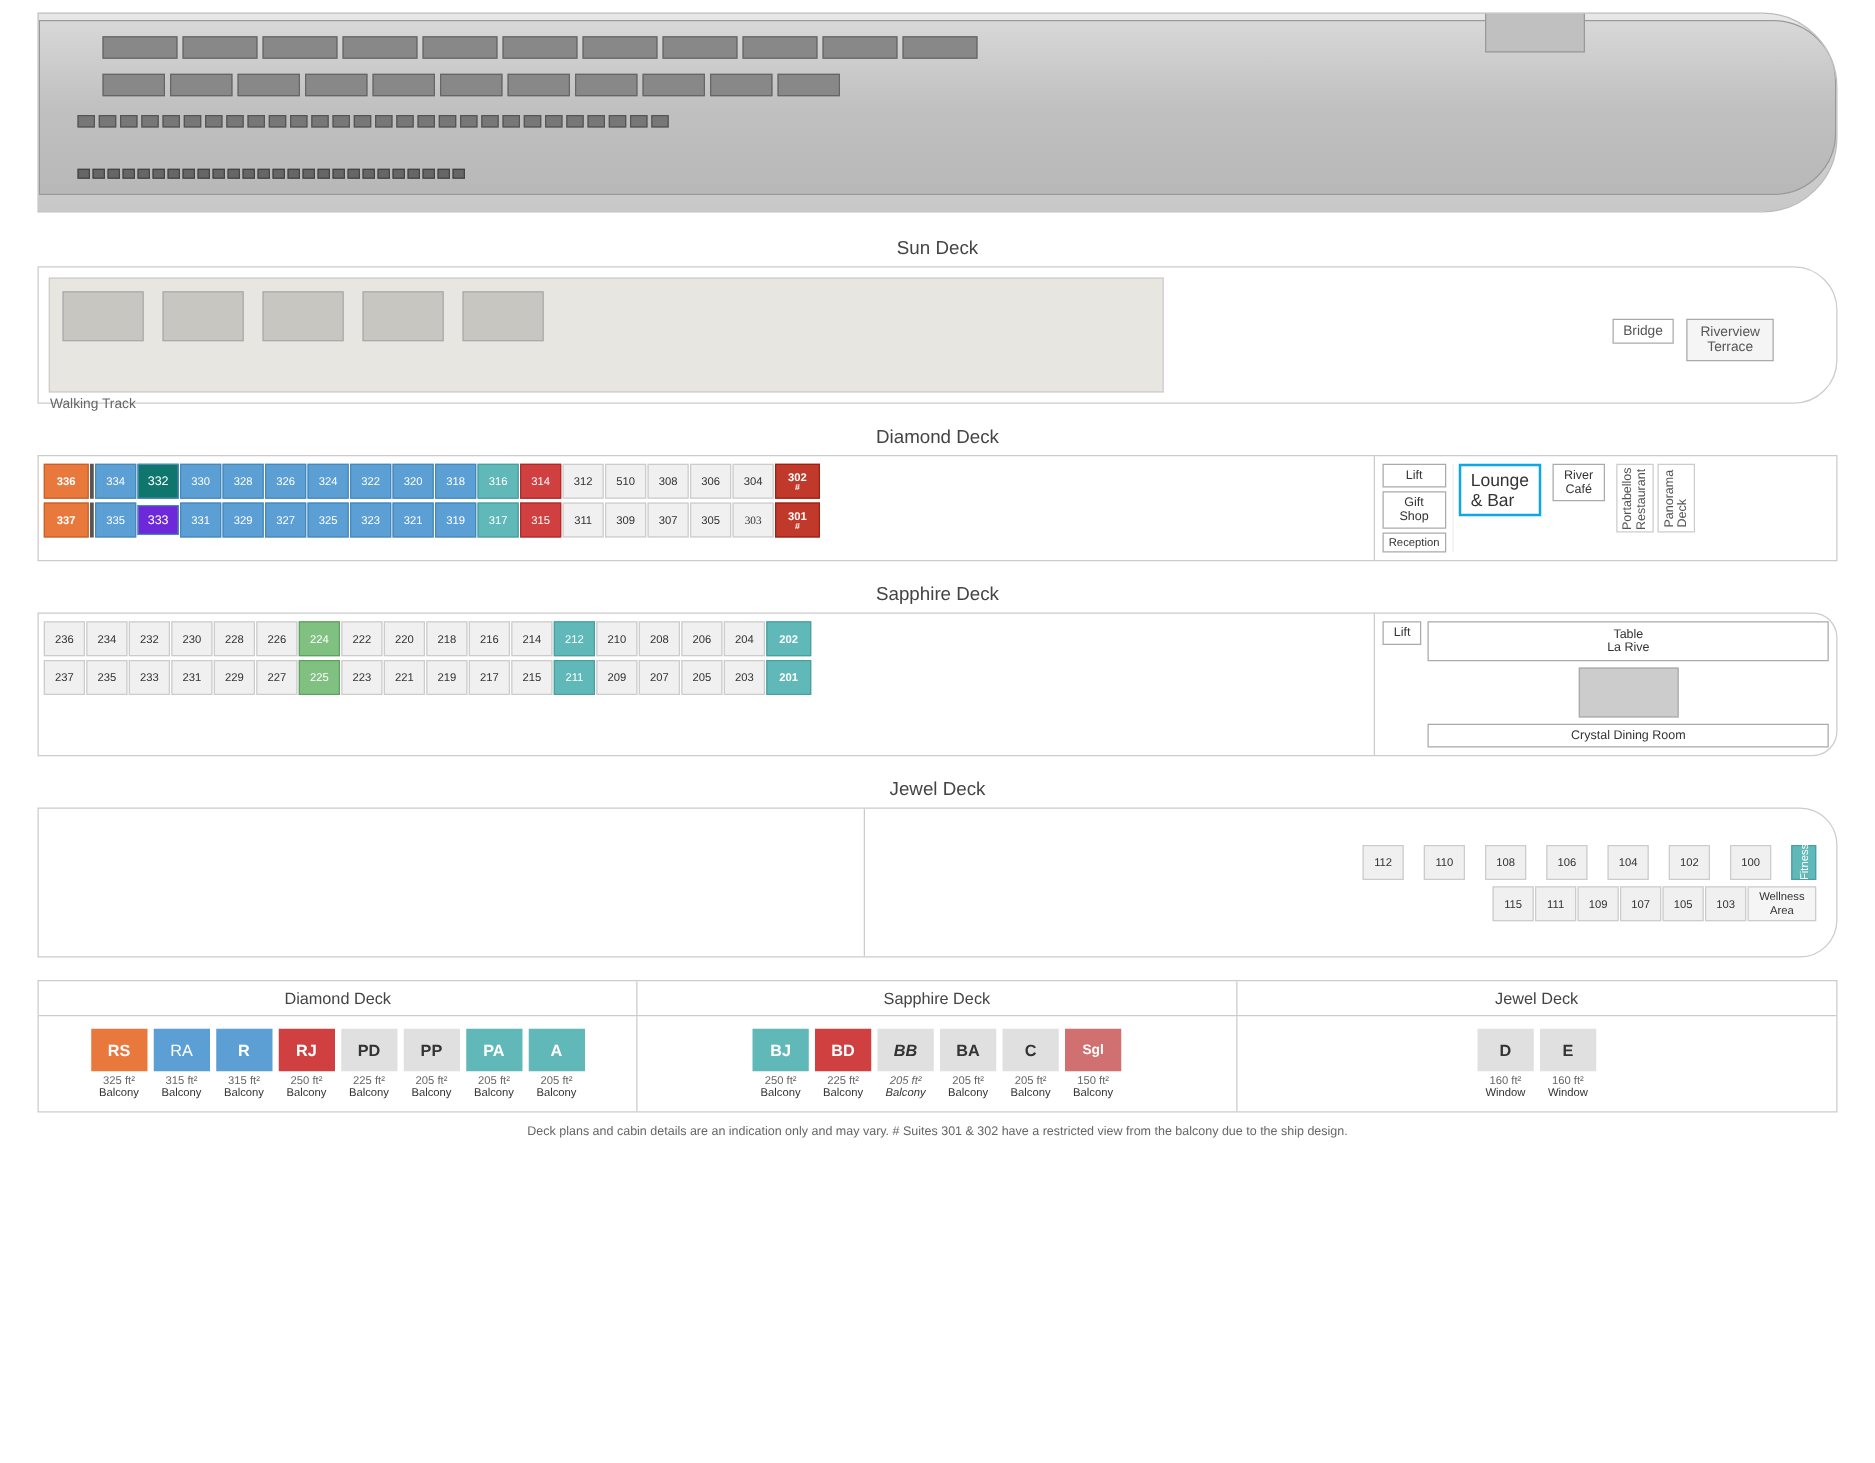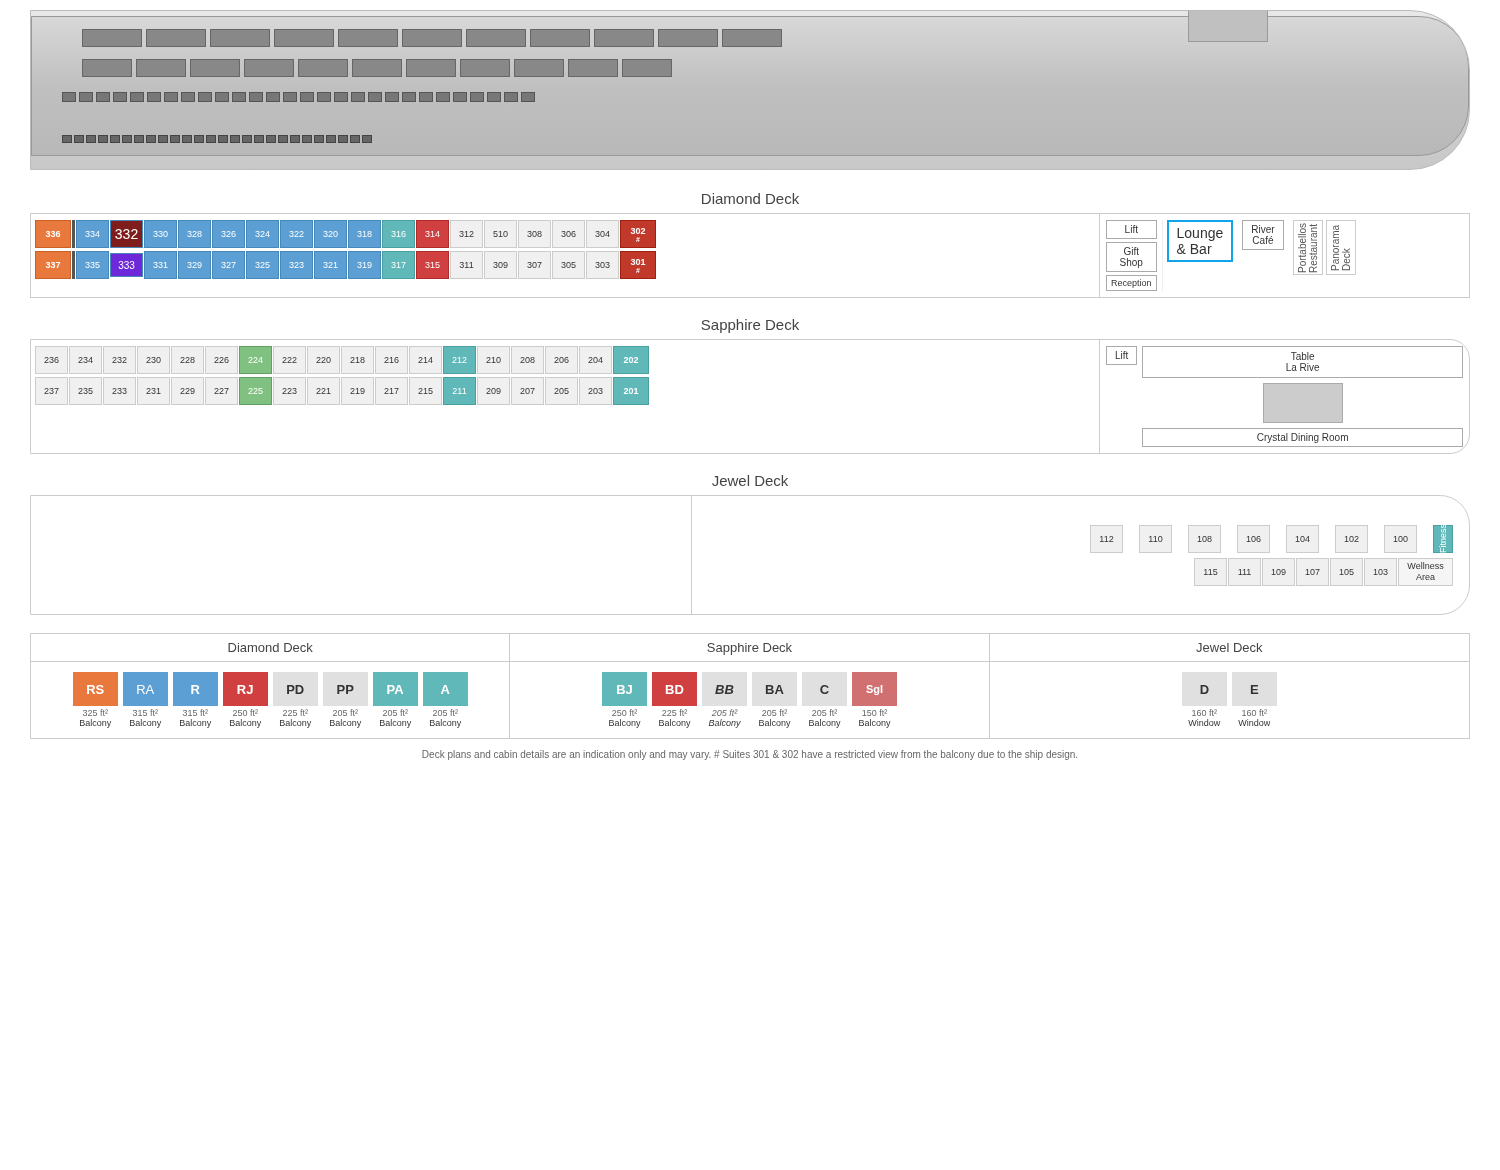--- a/index.html
+++ b/index.html
@@ -145,35 +145,59 @@
           <div style="width:10px;height:8px;background:#666;border:1px solid #444;"></div>
           <div style="width:10px;height:8px;background:#666;border:1px solid #444;"></div>
           <div style="width:10px;height:8px;background:#666;border:1px solid #444;"></div>
         </div>
 
         <div style="position:absolute;top:-15px;right:200px;width:80px;height:40px;background:#c0c0c0;border:1px solid #999;"></div>
       </div>
     </div>
   </div>
 
+  <div class="deck-section">
+    <div class="deck-title">Sun Deck</div>
+    <div style="border:1px solid #ccc;height:110px;display:flex;align-items:center;position:relative;border-radius:0 35px 35px 0;">
+
+      <div style="width:62%;height:85%;border:1px solid #ccc;margin:8px 8px;background:#e8e6e0;position:relative;flex-shrink:0;">
+        <div style="display:flex;gap:15px;padding:10px;">
+          <div style="width:65px;height:40px;background:#c8c6c0;border:1px solid #aaa;"></div>
+          <div style="width:65px;height:40px;background:#c8c6c0;border:1px solid #aaa;"></div>
+          <div style="width:65px;height:40px;background:#c8c6c0;border:1px solid #aaa;"></div>
+          <div style="width:65px;height:40px;background:#c8c6c0;border:1px solid #aaa;"></div>
+          <div style="width:65px;height:40px;background:#c8c6c0;border:1px solid #aaa;"></div>
+        </div>
+        <div style="position:absolute;bottom:-16px;left:0;font-size:11px;color:#666;">Walking Track</div>
+      </div>
+
+      <div style="flex:1;display:flex;align-items:flex-start;justify-content:flex-end;padding:8px 50px 0 0;gap:10px;">
+        <div style="text-align:center;">
+          <div style="border:1px solid #aaa;padding:3px 8px;font-size:11px;color:#555;">Bridge</div>
+        </div>
+        <div style="border:1px solid #aaa;padding:4px 10px;font-size:11px;text-align:center;color:#555;background:#f5f5f5;white-space:pre-line;">Riverview
+Terrace</div>
+      </div>
+    </div>
+  </div>
 
   <div class="deck-section">
     <div class="deck-title">Diamond Deck</div>
     <div style="border:1px solid #ccc;display:flex;align-items:stretch;">
 
       <div style="flex:1;padding:6px 4px;">
 
         <div style="display:flex;align-items:center;gap:1px;margin-bottom:3px;">
 
           <div style="display:flex;align-items:center;justify-content:center;height:28px;min-width:36px;background:#e8783c;color:white;font-size:9px;font-weight:bold;border:1px solid #c86028;">336</div>
 
           <div style="width:3px;height:28px;background:#555;"></div>
 
           <div style="display:flex;align-items:center;justify-content:center;height:28px;min-width:33px;background:#5b9fd4;color:white;font-size:9px;border:1px solid #4888b8;">334</div>
-          <div style="display:flex;align-items:center;justify-content:center;height:28px;min-width:33px;background:#7f1d1d;color:white;font-size:14px;border:1px solid #4888b8;">332</div>
+          <div style="display:flex;align-items:center;justify-content:center;height:28px;min-width:33px;background:#0f766e;color:white;font-size:10px;border:1px solid #4888b8;">332</div>
           <div style="display:flex;align-items:center;justify-content:center;height:28px;min-width:33px;background:#5b9fd4;color:white;font-size:9px;border:1px solid #4888b8;">330</div>
           <div style="display:flex;align-items:center;justify-content:center;height:28px;min-width:33px;background:#5b9fd4;color:white;font-size:9px;border:1px solid #4888b8;">328</div>
           <div style="display:flex;align-items:center;justify-content:center;height:28px;min-width:33px;background:#5b9fd4;color:white;font-size:9px;border:1px solid #4888b8;">326</div>
           <div style="display:flex;align-items:center;justify-content:center;height:28px;min-width:33px;background:#5b9fd4;color:white;font-size:9px;border:1px solid #4888b8;">324</div>
           <div style="display:flex;align-items:center;justify-content:center;height:28px;min-width:33px;background:#5b9fd4;color:white;font-size:9px;border:1px solid #4888b8;">322</div>
           <div style="display:flex;align-items:center;justify-content:center;height:28px;min-width:33px;background:#5b9fd4;color:white;font-size:9px;border:1px solid #4888b8;">320</div>
           <div style="display:flex;align-items:center;justify-content:center;height:28px;min-width:33px;background:#5b9fd4;color:white;font-size:9px;border:1px solid #4888b8;">318</div>
 
           <div style="display:flex;align-items:center;justify-content:center;height:28px;min-width:33px;background:#60b8b8;color:white;font-size:9px;border:1px solid #48a0a0;">316</div>
 
@@ -208,21 +232,21 @@
           <div style="display:flex;align-items:center;justify-content:center;height:28px;min-width:33px;background:#5b9fd4;color:white;font-size:9px;border:1px solid #4888b8;">319</div>
 
           <div style="display:flex;align-items:center;justify-content:center;height:28px;min-width:33px;background:#60b8b8;color:white;font-size:9px;border:1px solid #48a0a0;">317</div>
 
           <div style="display:flex;align-items:center;justify-content:center;height:28px;min-width:33px;background:#d04040;color:white;font-size:9px;border:1px solid #b02828;">315</div>
 
           <div style="display:flex;align-items:center;justify-content:center;height:28px;min-width:33px;background:#f0f0f0;color:#333;font-size:9px;border:1px solid #ccc;">311</div>
           <div style="display:flex;align-items:center;justify-content:center;height:28px;min-width:33px;background:#f0f0f0;color:#333;font-size:9px;border:1px solid #ccc;">309</div>
           <div style="display:flex;align-items:center;justify-content:center;height:28px;min-width:33px;background:#f0f0f0;color:#333;font-size:9px;border:1px solid #ccc;">307</div>
           <div style="display:flex;align-items:center;justify-content:center;height:28px;min-width:33px;background:#f0f0f0;color:#333;font-size:9px;border:1px solid #ccc;">305</div>
-          <div style="display:flex;align-items:center;justify-content:center;height:28px;min-width:33px;background:#f0f0f0;color:#333;font-size:9px;border:1px solid #ccc;">303</div>
+          <div style="display:flex;align-items:center;justify-content:center;height:28px;min-width:33px;background:#f0f0f0;color:#333;font-size:9px;border:1px solid #ccc;font-family:Liberation Serif, serif;">303</div>
 
           <div style="display:flex;align-items:center;justify-content:center;height:28px;min-width:36px;background:#c0392b;color:white;font-size:9px;font-weight:bold;border:1px solid #a02010;flex-direction:column;">
               <span>301</span>
               <span style="font-size:7px;">#</span>
             </div>
         </div>
       </div>
 
       <div style="width:370px;border-left:1px solid #ccc;padding:6px;display:flex;gap:4px;align-items:flex-start;flex-wrap:wrap;font-size:10px;">
         <div style="display:flex;flex-direction:column;gap:3px;padding-right:5px;border-right:1px solid #eee;">

